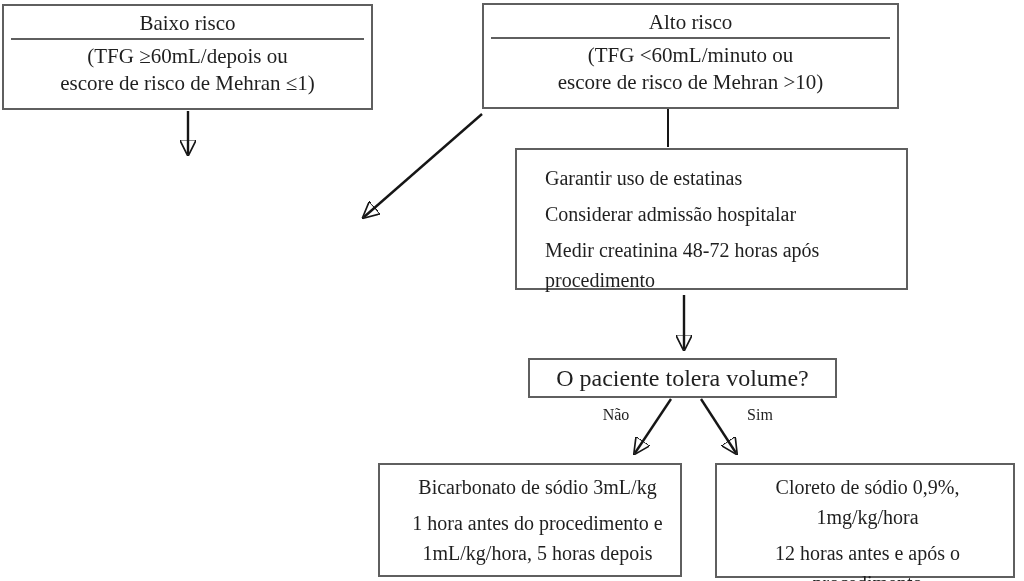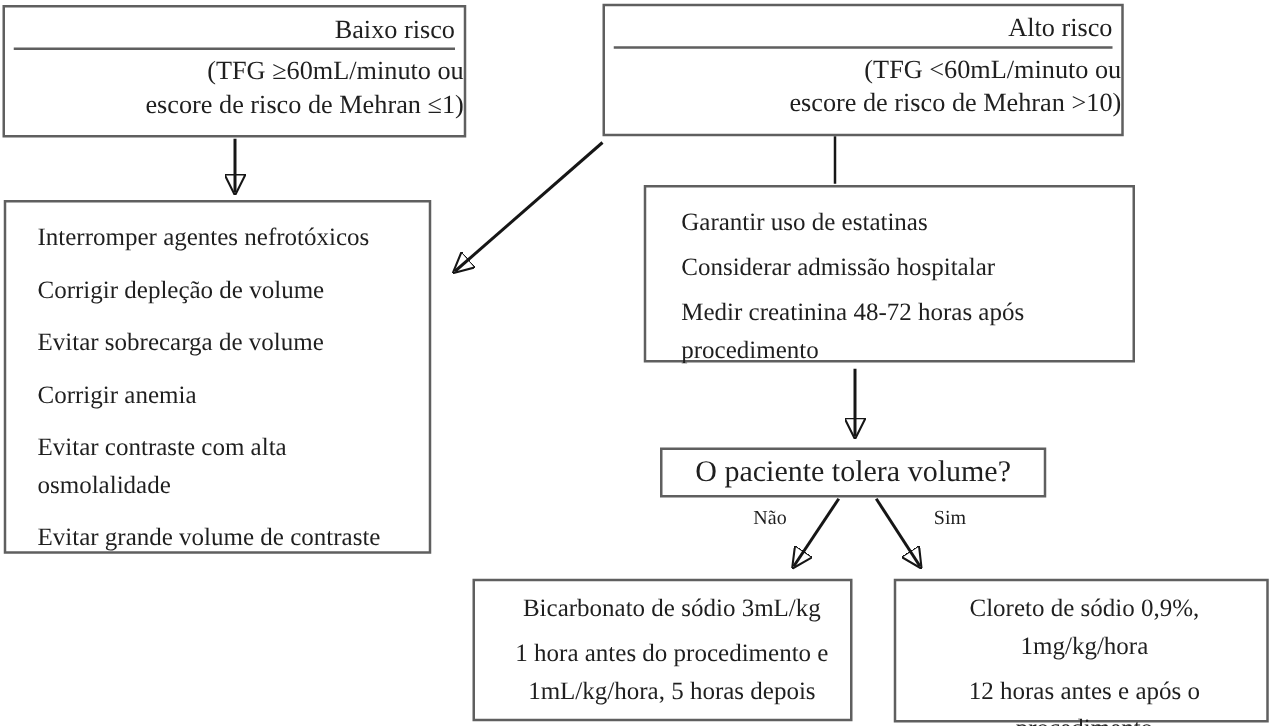--- a/index.html
+++ b/index.html
@@ -13,21 +13,21 @@
   }
   .stage { position: absolute; left: 0; top: 0; width: 1024px; height: 581px; }
   .arrows { position: absolute; left: 0; top: 0; width: 1024px; height: 581px; pointer-events: none; }
   .arrows path, .arrows line { stroke: #161616; fill: none; }
   .box {
     position: absolute;
     background: #ffffff;
     border: 2px solid #5f5f5f;
     box-sizing: border-box;
   }
-  .title-box { text-align: right; font-size: 21px; }
+  .title-box { text-align: center; font-size: 21px; }
   .box-title { line-height: 30px; padding-top: 2px; border-bottom: 2px solid #5f5f5f; margin: 0 7px; }
   .tb-line { line-height: 27px; }
   .tb-wrap { padding-top: 3px; }
 
   #box-low-actions {
     left: 3px; top: 160px; width: 342px; height: 283px;
     padding: 13px 6px 0 25px; font-size: 20px;
   }
   #box-low-actions .li { line-height: 30px; margin-bottom: 12px; }
 
@@ -72,41 +72,33 @@
     <path d="M482,114 L364,217" stroke-width="2.4" marker-end="url(#ah)"></path>
     <path d="M668,108 L668,147" stroke-width="2"></path>
     <path d="M684,295 L684,349" stroke-width="2.4" marker-end="url(#ah)"></path>
     <path d="M671,399 L635,453" stroke-width="2.4" marker-end="url(#ah)"></path>
     <path d="M701,399 L736,453" stroke-width="2.4" marker-end="url(#ah)"></path>
   </svg>
 
   <div class="box title-box" id="box-low">
     <div class="box-title">Baixo risco</div>
     <div class="tb-wrap">
-      <div class="tb-line">(TFG ≥60mL/minuto ou</div>
+      <div class="tb-line">(TFG ≥60mL/depois ou</div>
       <div class="tb-line">escore de risco de Mehran ≤1)</div>
     </div>
   </div>
 
   <div class="box title-box" id="box-high">
     <div class="box-title">Alto risco</div>
     <div class="tb-wrap">
       <div class="tb-line">(TFG &lt;60mL/minuto ou</div>
       <div class="tb-line">escore de risco de Mehran &gt;10)</div>
     </div>
   </div>
 
-  <div class="box" id="box-low-actions">
-    <div class="li">Interromper agentes nefrotóxicos</div>
-    <div class="li">Corrigir depleção de volume</div>
-    <div class="li">Evitar sobrecarga de volume</div>
-    <div class="li">Corrigir anemia</div>
-    <div class="li">Evitar contraste com alta osmolalidade</div>
-    <div class="li">Evitar grande volume de contraste</div>
-  </div>
 
   <div class="box" id="box-high-actions">
     <div class="li">Garantir uso de estatinas</div>
     <div class="li">Considerar admissão hospitalar</div>
     <div class="li">Medir creatinina 48-72 horas após procedimento</div>
   </div>
 
   <div class="box" id="box-question">
     <span>O paciente tolera volume?</span>
   </div>

